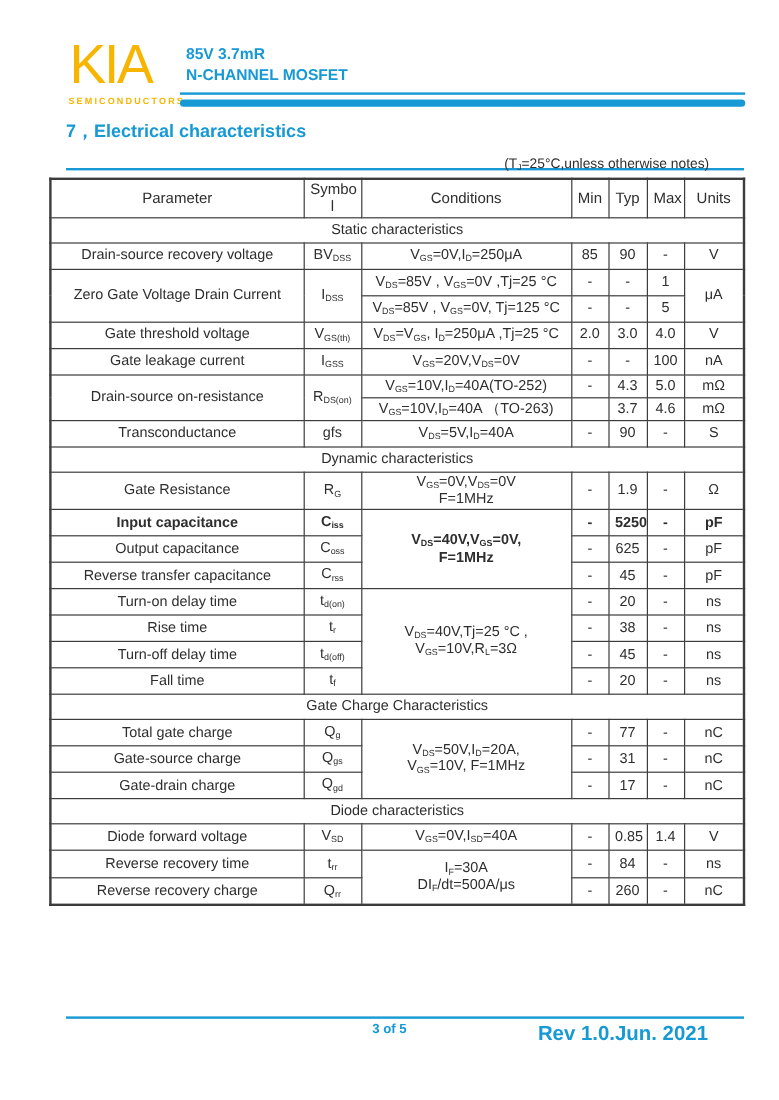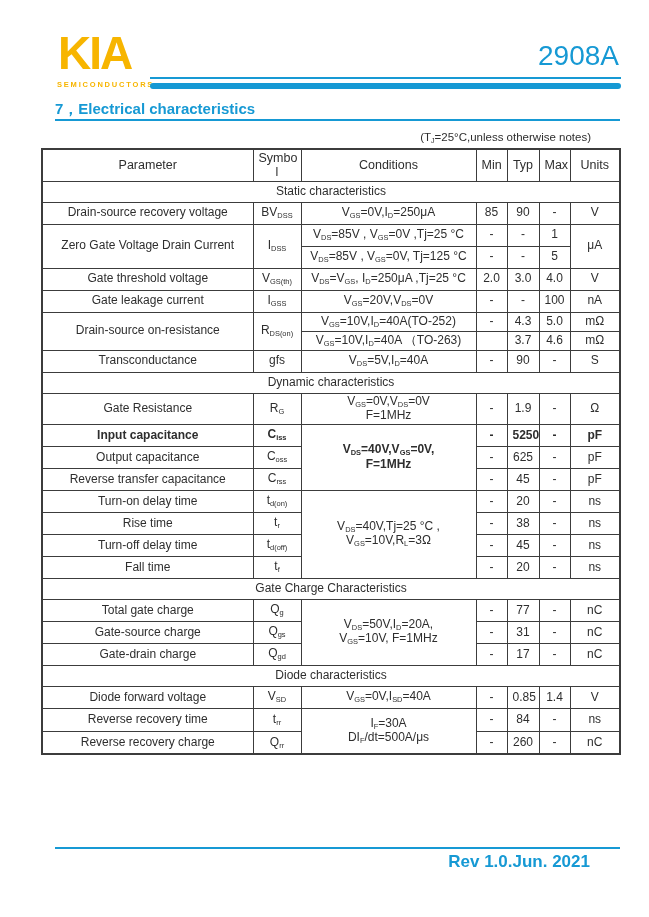--- a/index.html
+++ b/index.html
@@ -14,21 +14,21 @@
     width:649px;height:917px;
     margin:0 auto;
     background:#ffffff;
     font-family:"Liberation Sans", sans-serif;
     color:var(--ink);
     overflow:hidden;
   }
   
   .logo-text{
     position:absolute;left:58px;top:30px;
-    font-size:46px;font-weight:700;letter-spacing:-2px;
+    font-size:46px;font-weight:400;letter-spacing:-2px;
     color:var(--yellow);line-height:1;
   }
   .logo-subtext{
     position:absolute;left:57px;top:80px;
     font-size:7.5px;font-weight:bold;letter-spacing:1.8px;
     color:var(--yellow);
   }
   .rating-block{
     position:absolute;left:155px;top:36px;
     color:var(--blue);font-weight:bold;font-size:13px;line-height:1.35;
@@ -41,21 +41,21 @@
     position:absolute;left:150px;right:28px;top:77px;height:2px;
     background:var(--blue);
   }
   .rule-thick{
     position:absolute;left:150px;right:28px;top:83px;height:6px;
     background:var(--blue);border-radius:3px;
   }
   .section-title{
     position:absolute;left:55px;right:29px;top:100px;
     color:var(--blue);font-size:15px;font-weight:bold;
-    padding-bottom:0;border-bottom:2px solid var(--blue);
+    padding-bottom:21px;border-bottom:2px solid var(--blue);
   }
   .condition-note{
     position:absolute;right:58px;top:131px;
     font-size:11.5px;color:var(--ink);
   }
   
   table.spec{
     position:absolute;left:41px;top:148px;
     width:504px;
     border-collapse:collapse;
@@ -93,22 +93,25 @@
   }
 </style>
 </head>
 <body>
 
 <div class="page">
 
   <div class="logo-text">KIA</div>
   <div class="logo-subtext">SEMICONDUCTORS</div>
 
-
-  <div class="part-number">2908A</div>
+  <div class="rating-block">
+    <div>85V   3.7mR</div>
+    <div>N-CHANNEL MOSFET</div>
+  </div>
+
 
   <div class="rule-thin"></div>
   <div class="rule-thick"></div>
 
   <div class="section-title">7，Electrical characteristics</div>
 
   <div class="condition-note">(T<sub>J</sub>=25°C,unless otherwise notes)</div>
 
   <table class="spec">
     <colgroup>
@@ -326,15 +329,16 @@
           <td>Q<sub>rr</sub></td>
           <td>-</td>
           <td>260</td>
           <td>-</td>
           <td>nC</td>
         </tr>
       </tbody>
   </table>
 
   <div class="footer-rule"></div>
+  <div class="page-indicator">3 of 5</div>
   <div class="revision-label">Rev 1.0.Jun. 2021</div>
 
 </div>
 
 </body></html>

